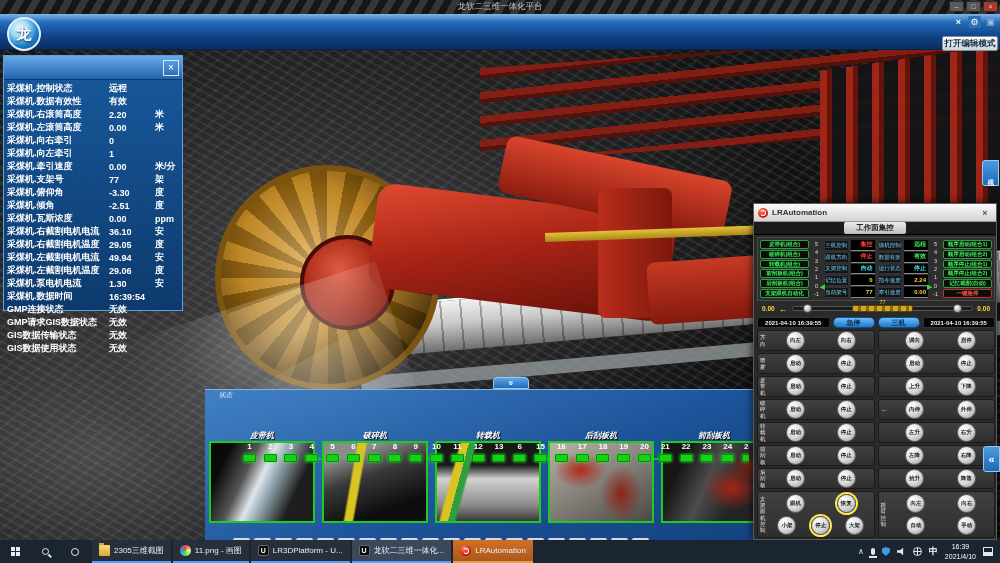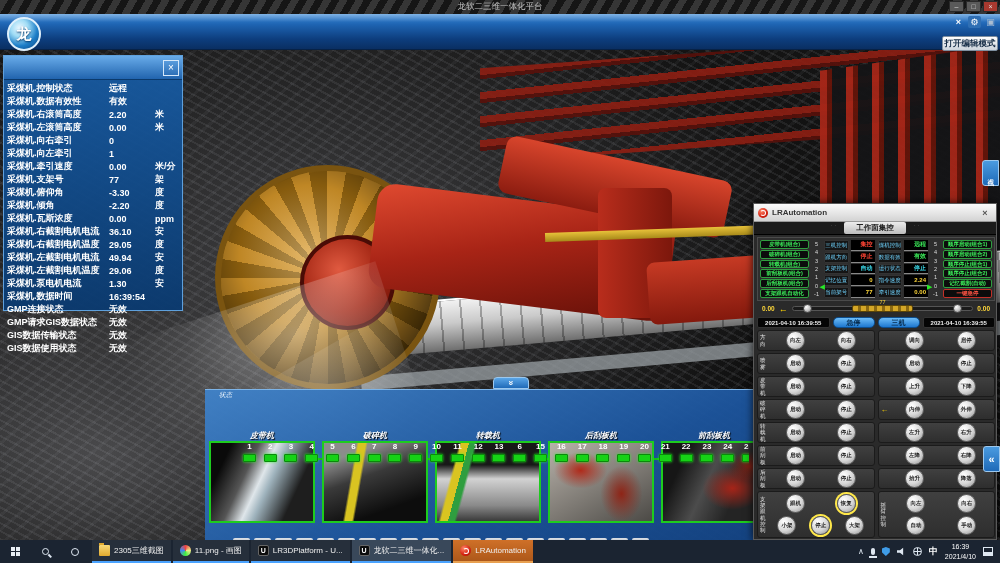--- a/index.html
+++ b/index.html
@@ -342,21 +342,21 @@
         <span class="mp-value">77</span>
         <span class="mp-unit">架</span>
       </div>
         <div class="mp-row">
         <span class="mp-label">采煤机.俯仰角</span>
         <span class="mp-value">-3.30</span>
         <span class="mp-unit">度</span>
       </div>
         <div class="mp-row">
         <span class="mp-label">采煤机.倾角</span>
-        <span class="mp-value">-2.20</span>
+        <span class="mp-value">-2.51</span>
         <span class="mp-unit">度</span>
       </div>
         <div class="mp-row">
         <span class="mp-label">采煤机.瓦斯浓度</span>
         <span class="mp-value">0.00</span>
         <span class="mp-unit">ppm</span>
       </div>
         <div class="mp-row">
         <span class="mp-label">采煤机.右截割电机电流</span>
         <span class="mp-value">36.10</span>

